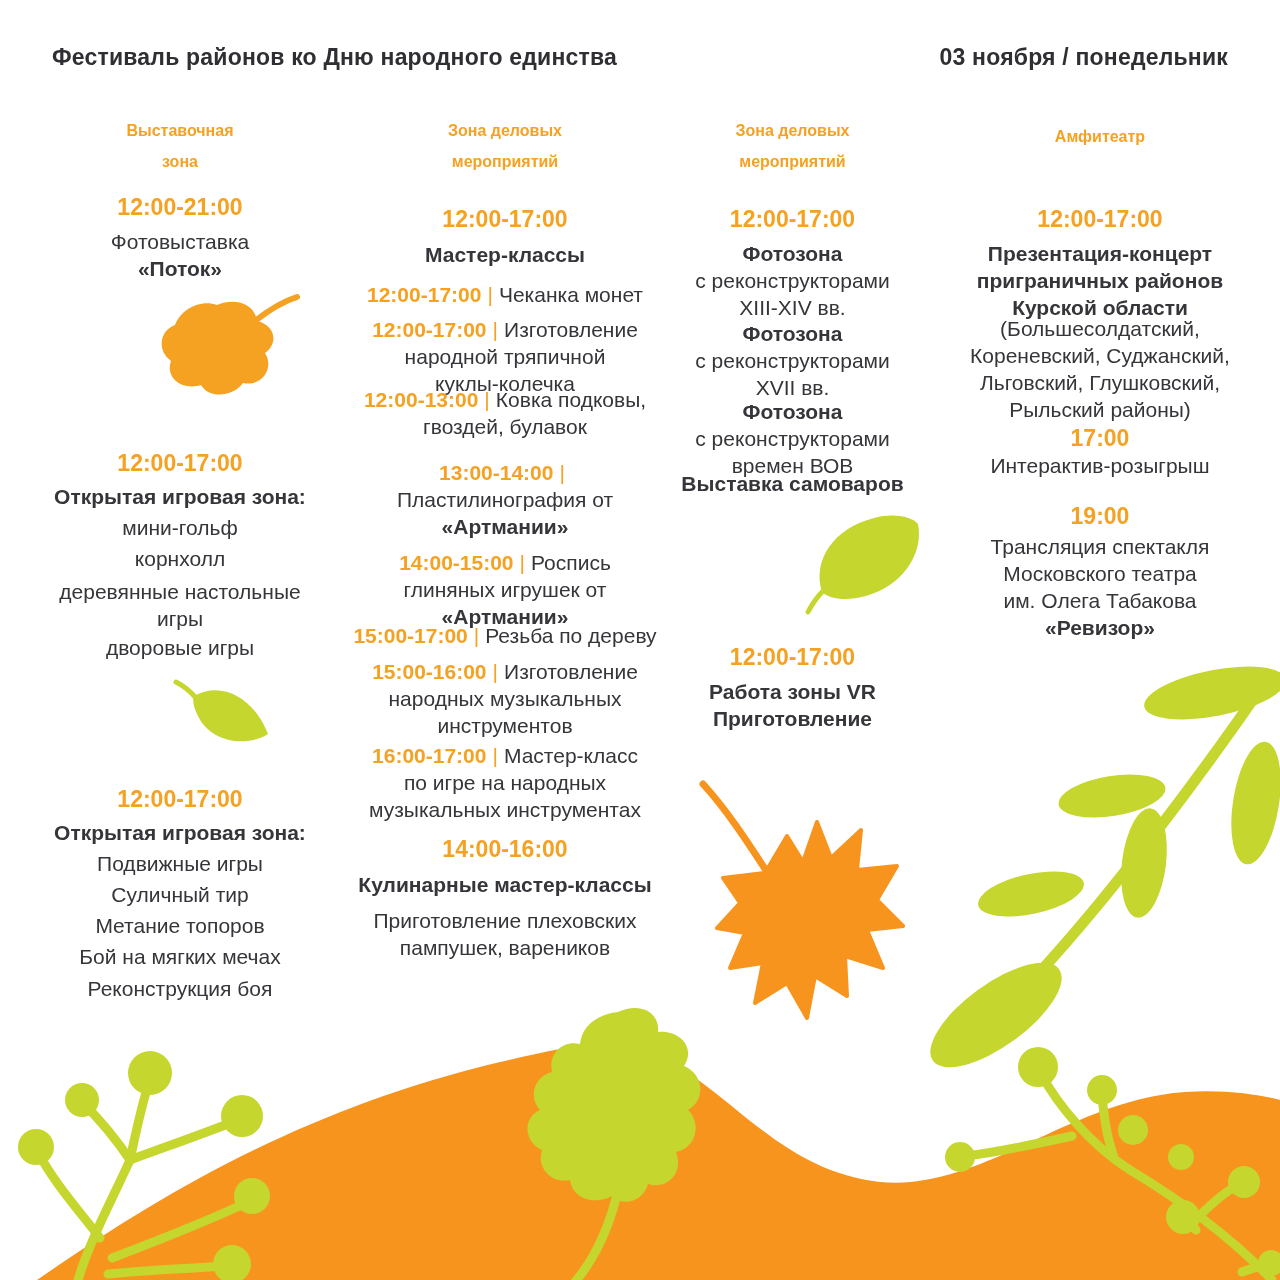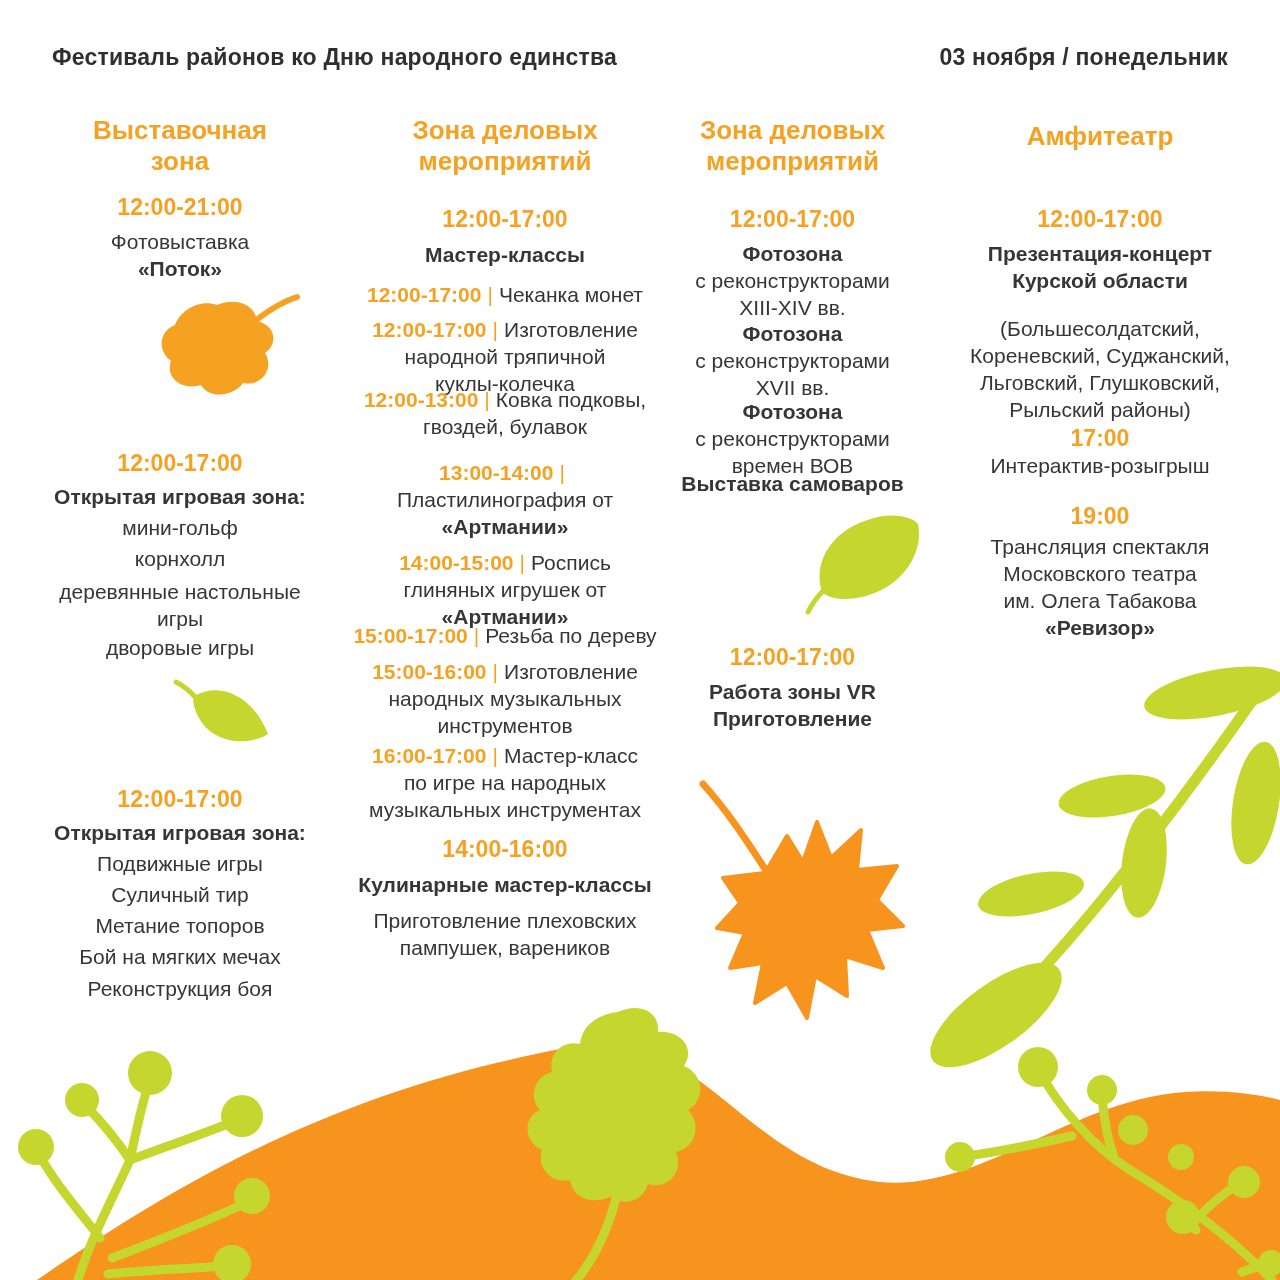--- a/index.html
+++ b/index.html
@@ -3,21 +3,21 @@
 <meta charset="utf-8">
 <style>
   html,body{margin:0;padding:0;background:#fff;}
   #page{position:relative;width:1280px;height:1280px;background:#ffffff;overflow:hidden;
         font-family:"Liberation Sans","DejaVu Sans",sans-serif;}
   .hdr{position:absolute;top:44px;font-size:23px;font-weight:700;color:#2e2e33;letter-spacing:.2px;}
   #hdr-title{left:52px;}
   #hdr-date{right:52px;}
   .column{position:absolute;top:0;height:100%;}
   .col-title{position:absolute;width:100%;text-align:center;color:#f5a122;
-             font-size:26px;font-weight:700;line-height:31px;}
+             font-size:16px;font-weight:700;line-height:31px;}
   .block{position:absolute;width:100%;text-align:center;color:#35353a;}
   .row{font-size:21px;line-height:27px;}
   .seg-time{color:#f5a122;font-weight:700;font-size:23px;line-height:28px;}
   .seg-time-inline{color:#f5a122;font-weight:700;}
   .seg-pipe{color:#f5a122;font-weight:400;margin:0 6px;}
   .seg-bold{font-weight:700;}
   .seg-plain{font-weight:400;}
   .deco{position:absolute;pointer-events:none;}
 </style>
 </head>
@@ -174,20 +174,21 @@
       </div>
       <div class="column" style="left: 955px; width: 290px; z-index: 3;">
         <div class="col-title" style="top: 121px;">
           <div>Амфитеатр</div>
         </div>
         <div class="block" style="top: 205px;">
           <div class="row"><span class="seg-time">12:00-17:00</span></div>
         </div>
         <div class="block" style="top: 240px;">
           <div class="row"><span class="seg-bold">Презентация-концерт</span></div>
+          <div class="row"><span class="seg-bold">приграничных районов</span></div>
           <div class="row"><span class="seg-bold">Курской области</span></div>
         </div>
         <div class="block" style="top: 315px;">
           <div class="row"><span class="seg-plain">(Большесолдатский,</span></div>
           <div class="row"><span class="seg-plain">Кореневский, Суджанский,</span></div>
           <div class="row"><span class="seg-plain">Льговский, Глушковский,</span></div>
           <div class="row"><span class="seg-plain">Рыльский районы)</span></div>
         </div>
         <div class="block" style="top: 424px;">
           <div class="row"><span class="seg-time">17:00</span></div>

